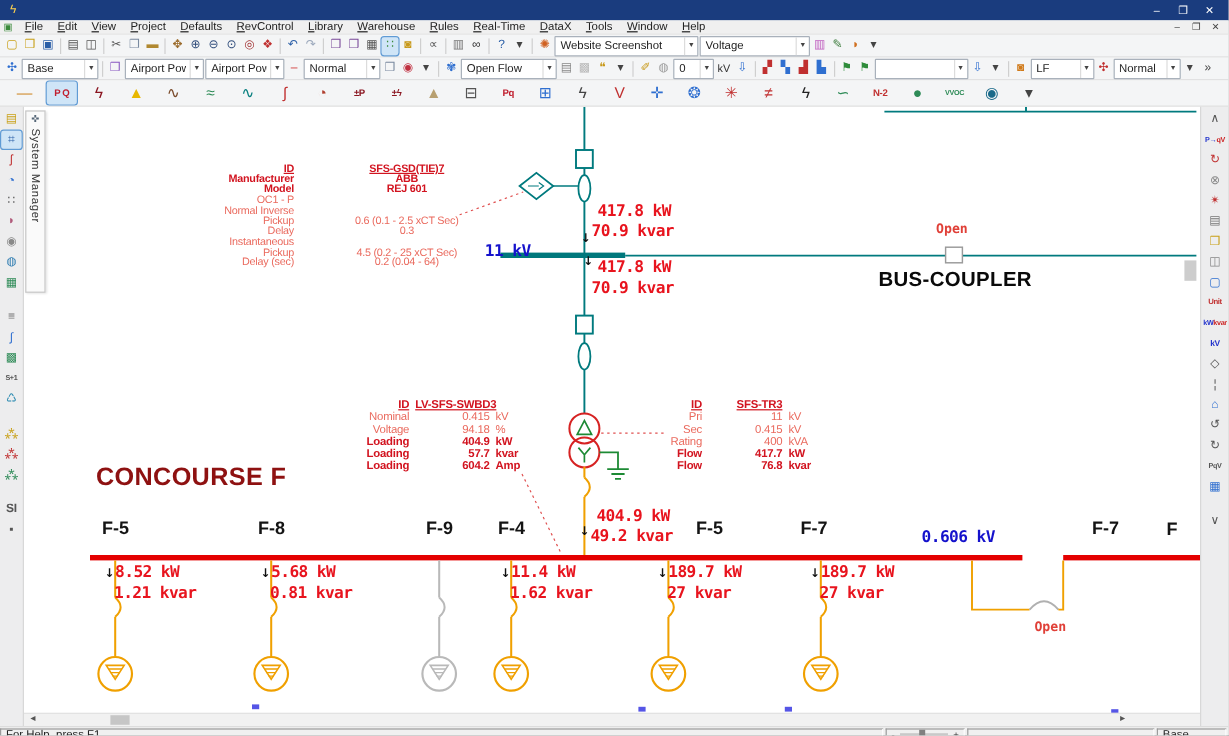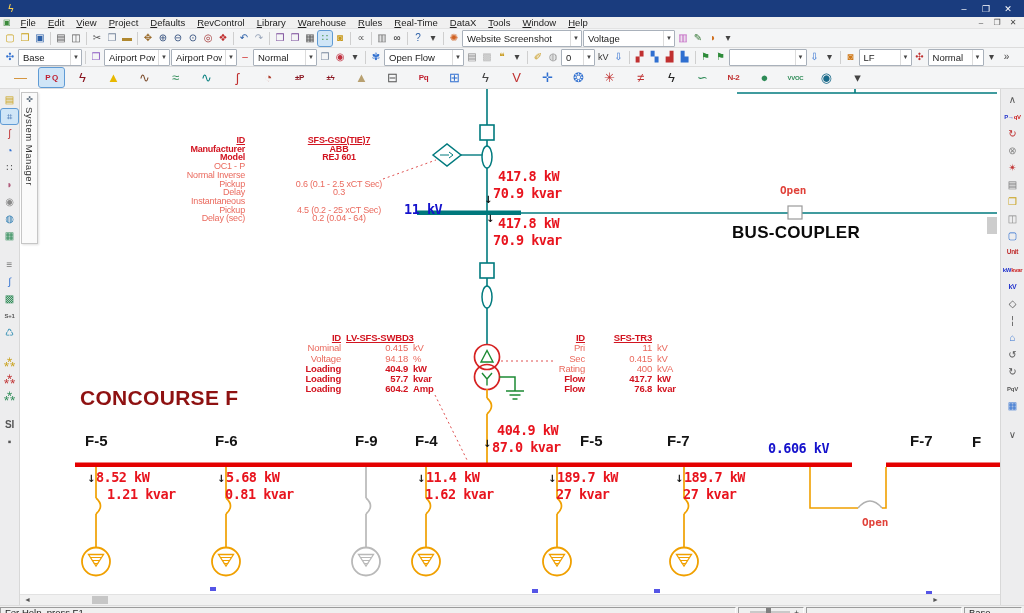--- a/index.html
+++ b/index.html
@@ -385,36 +385,36 @@
         <div class="lbl res" style="left:478px;top:79px;">417.8 kW</div>
         <div class="lbl res" style="left:473px;top:96px;">70.9 kvar</div>
         <div class="lbl arrdn" style="left:464px;top:105px;">↓</div>
         <div class="lbl res" style="left:478px;top:126px;">417.8 kW</div>
         <div class="lbl res" style="left:473px;top:143px;">70.9 kvar</div>
         <div class="lbl arrdn" style="left:466px;top:124px;">↓</div>
         <div class="lbl openl" style="left:760px;top:95px;">Open</div>
         <div class="lbl coupler" style="left:712px;top:134px;">BUS-COUPLER</div>
 
         <div class="lbl res" style="left:477px;top:333px;">404.9 kW</div>
-        <div class="lbl res" style="left:472px;top:350px;">87.0 kvar</div>
+        <div class="lbl res" style="left:472px;top:350px;">49.2 kvar</div>
         <div class="lbl arrdn" style="left:463px;top:349px;">↓</div>
         <div class="lbl concourse" style="left:60px;top:297px;">CONCOURSE F</div>
         <div class="lbl kv" style="left:748px;top:351px;">0.606 kV</div>
         <div class="lbl fname" style="left:890px;top:343px;">F-7</div>
         <div class="lbl fname" style="left:952px;top:344px;">F</div>
         <div class="lbl openl" style="left:842px;top:427px;">Open</div>
 
         <div class="frag" style="left:190px;top:498px;"></div>
         <div class="frag" style="left:512px;top:500px;"></div>
         <div class="frag" style="left:634px;top:500px;"></div>
         <div class="frag" style="left:906px;top:502px;"></div>
       <div class="lbl fname" style="left: 65px; top: 343px;">F-5</div>
           <div class="lbl res" style="left: 67px; top: 380px;"><span class="arrdn" style="margin-right: 1px;">↓</span>8.52 kW</div>
-          <div class="lbl res" style="left: 75px; top: 397px; margin-left: 12px;">1.21 kvar</div>
-          <div class="lbl fname" style="left: 195px; top: 343px;">F-6</div>
+          <div class="lbl res" style="left: 75px; top: 397px;">1.21 kvar</div>
+          <div class="lbl fname" style="left: 195px; top: 343px;">F-8</div>
           <div class="lbl res" style="left: 197px; top: 380px;"><span class="arrdn" style="margin-right: 1px;">↓</span>5.68 kW</div>
           <div class="lbl res" style="left: 205px; top: 397px;">0.81 kvar</div>
           <div class="lbl fname" style="left: 335px; top: 343px;">F-9</div>
           <div class="lbl fname" style="left: 395px; top: 343px;">F-4</div>
           <div class="lbl res" style="left: 397px; top: 380px;"><span class="arrdn" style="margin-right: 1px;">↓</span>11.4 kW</div>
           <div class="lbl res" style="left: 405px; top: 397px;">1.62 kvar</div>
           <div class="lbl fname" style="left: 560px; top: 343px;">F-5</div>
           <div class="lbl res" style="left: 528px; top: 380px;"><span class="arrdn" style="margin-right: 1px;">↓</span>189.7 kW</div>
           <div class="lbl res" style="left: 536px; top: 397px;">27 kvar</div>
           <div class="lbl fname" style="left: 647px; top: 343px;">F-7</div>

